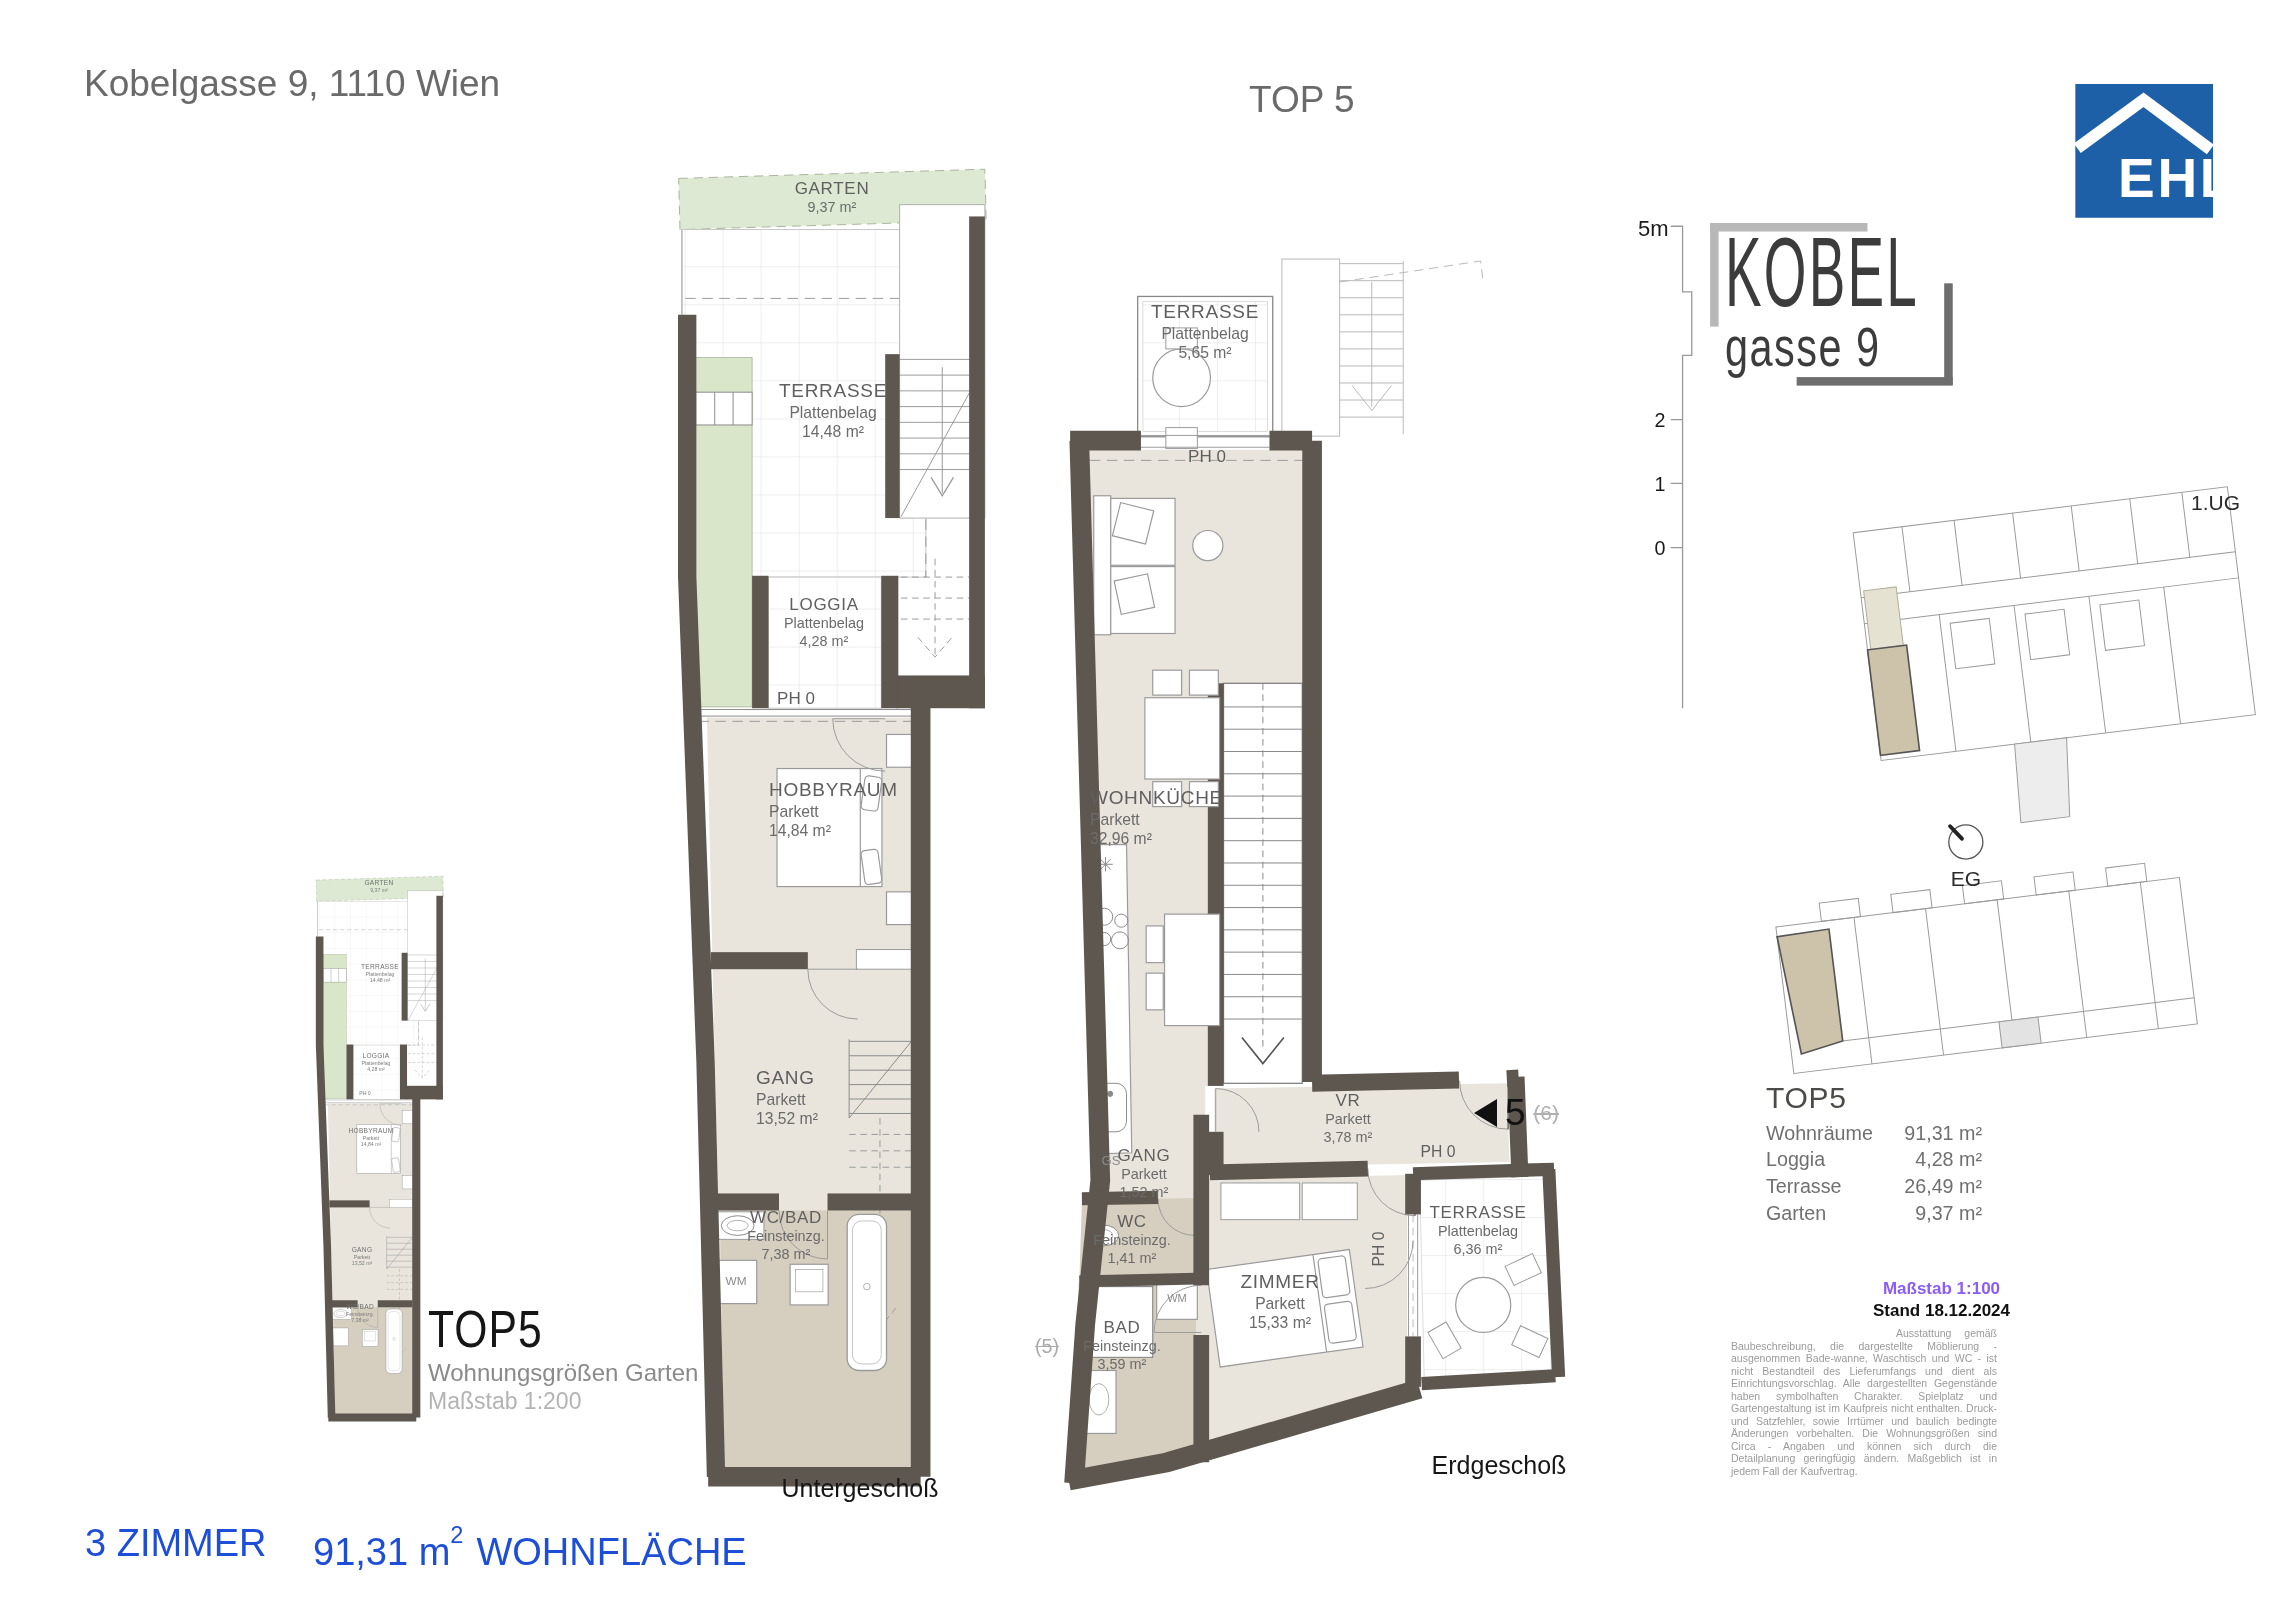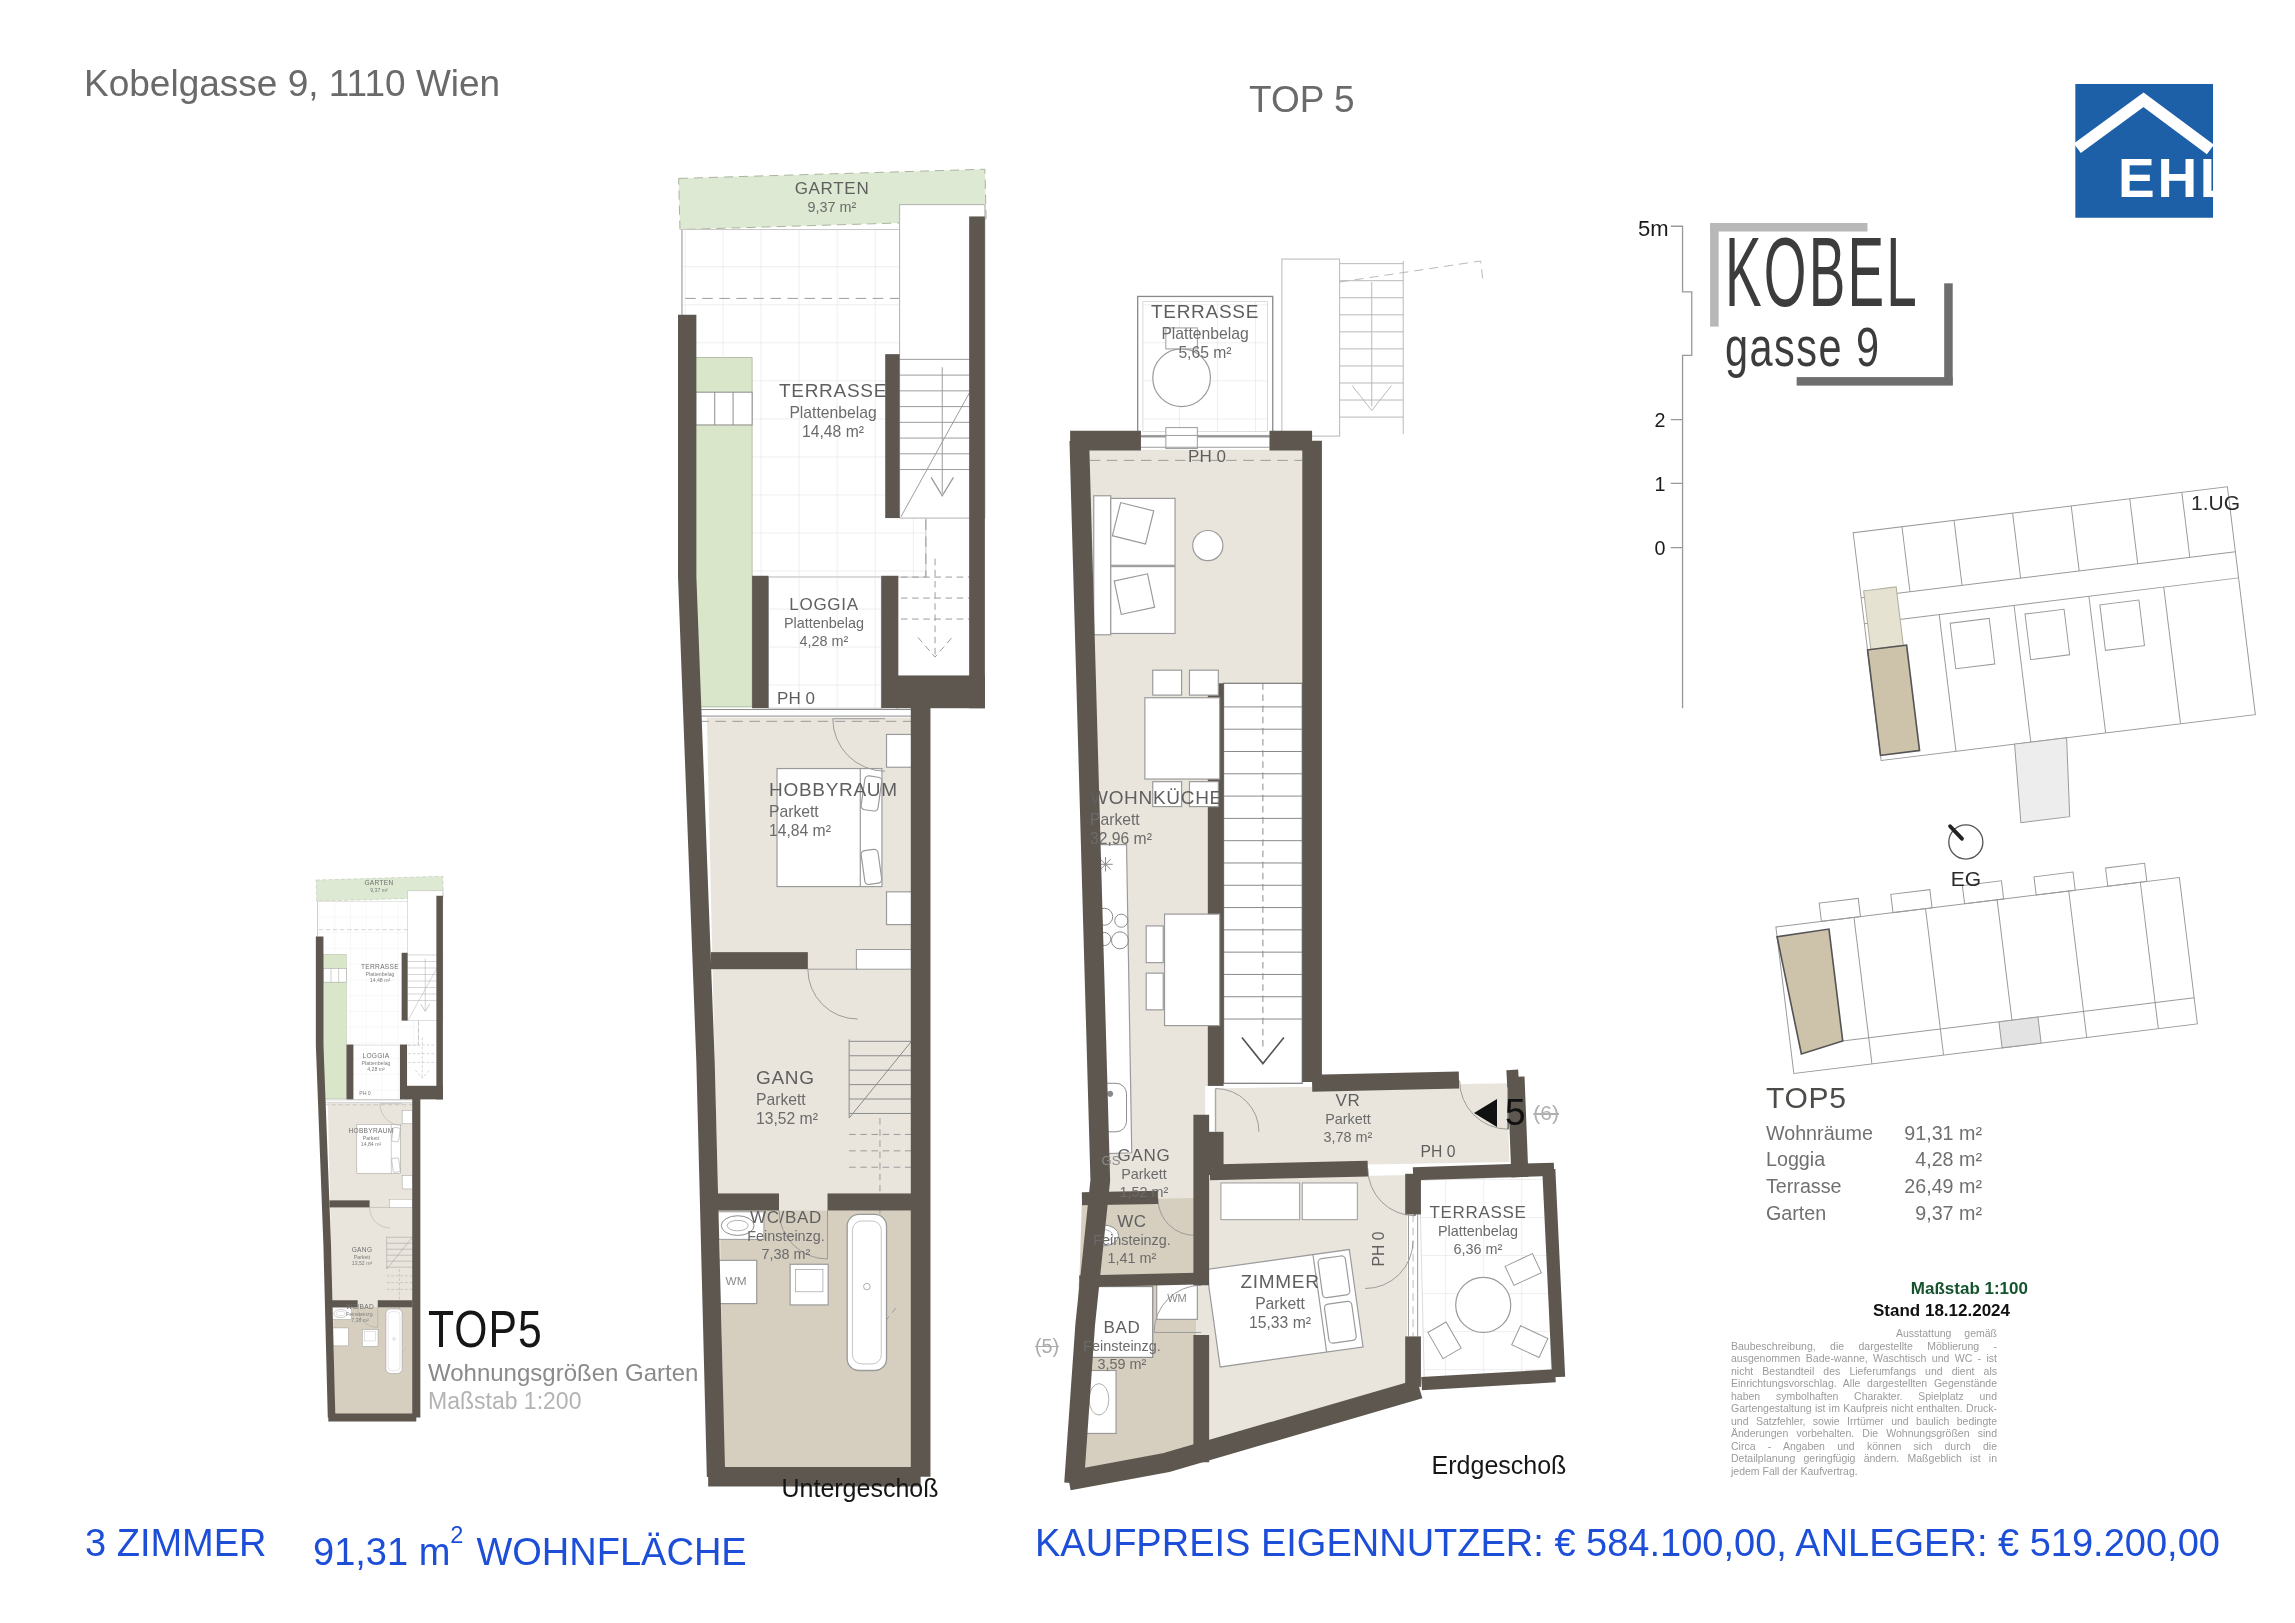--- a/index.html
+++ b/index.html
@@ -385,21 +385,21 @@
 
 <div class="lbl" style="left:1766px;top:1081px;font-size:30px;color:#4b4b47;letter-spacing:0.7px;">TOP5</div>
 <div class="sum-label" style="left:1766px;top:1122px;">Wohnräume</div>
 <div class="sum-value" style="left:1830px;top:1122px;">91,31 m²</div>
 <div class="sum-label" style="left:1766px;top:1148px;">Loggia</div>
 <div class="sum-value" style="left:1830px;top:1148px;">4,28 m²</div>
 <div class="sum-label" style="left:1766px;top:1175px;">Terrasse</div>
 <div class="sum-value" style="left:1830px;top:1175px;">26,49 m²</div>
 <div class="sum-label" style="left:1766px;top:1202px;">Garten</div>
 <div class="sum-value" style="left:1830px;top:1202px;">9,37 m²</div>
-<div class="lbl" style="left:1855px;top:1279px;width:173px;text-align:right;font-size:17px;font-weight:bold;color:#14532d;">Maßstab 1:100</div>
+<div class="lbl" style="left:1855px;top:1279px;width:173px;text-align:center;font-size:17px;font-weight:bold;color:#8b5cf6;">Maßstab 1:100</div>
 <div class="lbl" style="left:1855px;top:1301px;width:173px;text-align:center;font-size:17px;font-weight:bold;color:#111111;">Stand 18.12.2024</div>
 <div id="disclaimer" class="lbl" style="left:1731px;top:1327px;width:266px;font-size:10.5px;line-height:12.5px;color:#9b9b9b;white-space:normal;">Ausstattung gemäß Baubeschreibung, die dargestellte Möblierung - ausgenommen Bade-wanne, Waschtisch und WC - ist nicht Bestandteil des Lieferumfangs und dient als Einrichtungsvorschlag. Alle dargestellten Gegenstände haben symbolhaften Charakter. Spielplatz und Gartengestaltung ist im Kaufpreis nicht enthalten. Druck- und Satzfehler, sowie Irrtümer und baulich bedingte Änderungen vorbehalten. Die Wohnungsgrößen sind Circa - Angaben und können sich durch die Detailplanung geringfügig ändern. Maßgeblich ist in jedem Fall der Kaufvertrag.</div>
 
 <div class="lbl ctr" style="left:832px;top:178px;">
   <div class="rname-s">GARTEN</div>
   <div class="rsub-s">9,37 m²</div>
 </div>
 <div class="lbl ctr" style="left:833px;top:379px;">
   <div class="rname">TERRASSE</div>
   <div class="rsub">Plattenbelag</div>
@@ -516,16 +516,15 @@
 </div>
 
 <div class="lbl" style="left:428px;top:1303px;font-size:52px;color:#161616;letter-spacing:1.3px;transform:scaleX(0.82);transform-origin:left top;line-height:1;">TOP5</div>
 <div class="lbl" style="left:428px;top:1359px;font-size:24px;color:#8a8a8a;">Wohnungsgrößen Garten</div>
 <div class="lbl" style="left:428px;top:1388px;font-size:23px;color:#b3b3b3;">Maßstab 1:200</div>
 
 <div class="lbl footer-txt" style="left:85px;top:1522px;">3 ZIMMER</div>
 <div class="lbl footer-txt" style="left:313px;top:1522px;">
   <span>91,31 m</span><span class="sup2">2</span><span class="wf-label">WOHNFLÄCHE</span>
 </div>
-<div class="lbl footer-txt" style="left:1035px;top:1522px;">KAUFPREIS EIGENNUTZER: € 584.100,00, ANLEGER: € 519.200,00</div>
 
 </div>
 
 
 </body></html>

